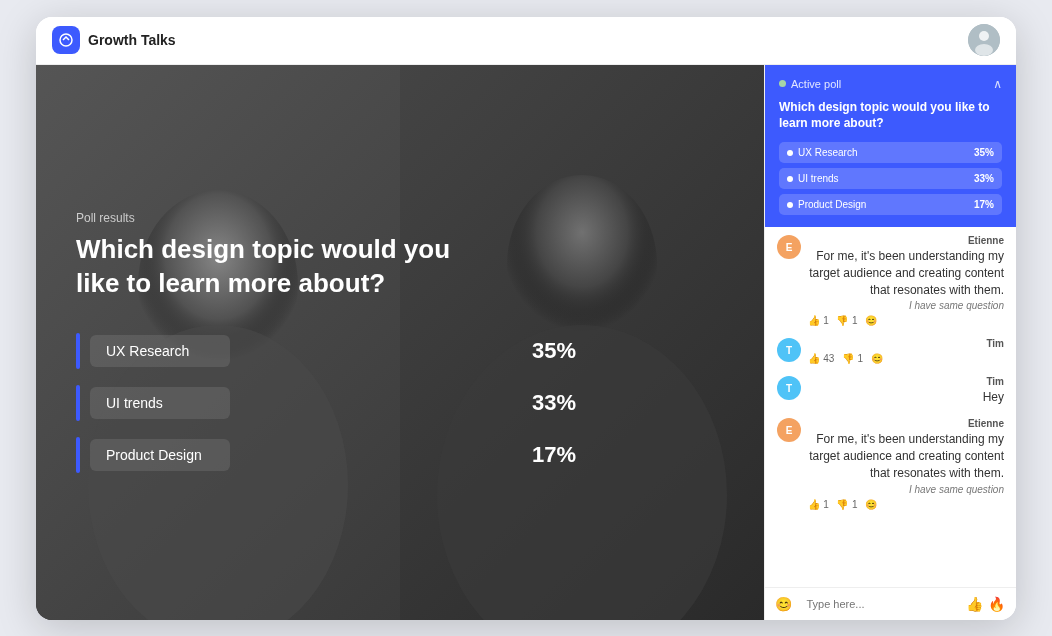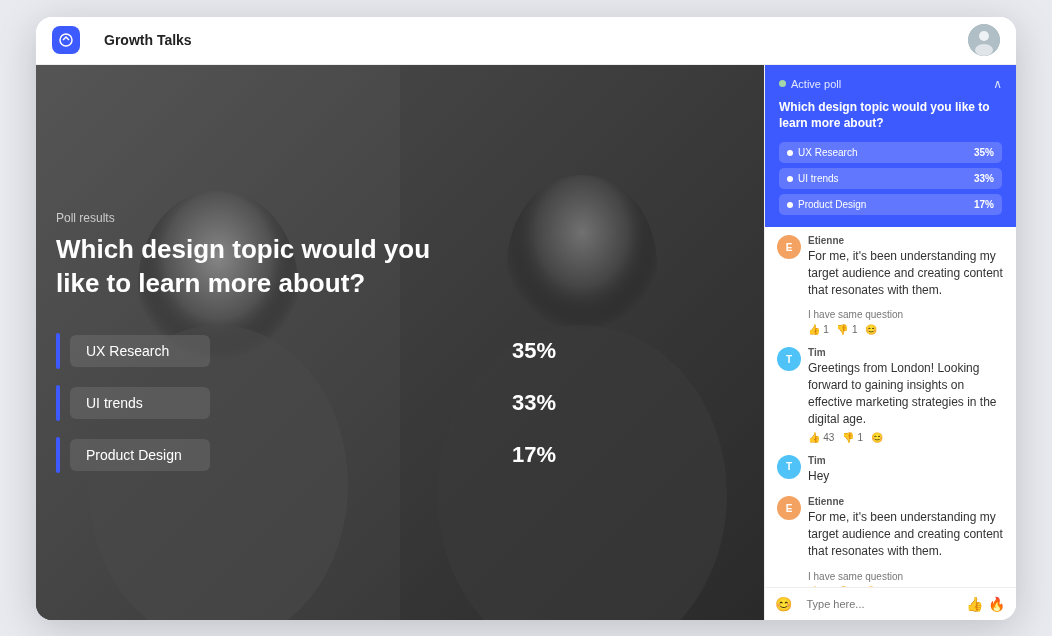--- a/index.html
+++ b/index.html
@@ -23,21 +23,21 @@
       align-items: center;
       justify-content: space-between;
       padding: 0 16px;
       height: 48px;
       background: #fff;
       border-bottom: 1px solid #eee;
     }
     .title-bar-left {
       display: flex;
       align-items: center;
-      gap: 24px;
+      gap: 8px;
     }
     .app-icon {
       width: 28px;
       height: 28px;
       background: #3d5afe;
       border-radius: 8px;
       display: flex;
       align-items: center;
       justify-content: center;
       color: #fff;
@@ -88,21 +88,21 @@
       position: relative;
       overflow: hidden;
     }
     
     .poll-overlay {
       position: absolute;
       top: 0; left: 0; right: 0; bottom: 0;
       display: flex;
       flex-direction: column;
       justify-content: center;
-      padding: 40px 20px;
+      padding: 40px 40px;
     }
     .poll-label {
       font-size: 12px;
       color: #ccc;
       margin-bottom: 8px;
       font-weight: 400;
     }
     .poll-question {
       font-size: 26px;
       font-weight: 700;
@@ -250,36 +250,38 @@
       flex-shrink: 0;
       display: flex;
       align-items: center;
       justify-content: center;
       font-size: 10px;
       font-weight: 600;
       color: #fff;
     }
     .chat-bubble {
       flex: 1;
+      text-align: right;
     }
     .chat-name {
       font-size: 10px;
       font-weight: 600;
       color: #555;
       margin-bottom: 2px;
     }
     .chat-text {
       font-size: 12px;
       color: #333;
       line-height: 1.4;
     }
     .chat-sub {
       font-size: 10px;
       color: #777;
-      margin-top: 11px;
+      margin-top: 2px;
+      font-style: italic;
     }
     .chat-reactions {
       display: flex;
       gap: 8px;
       margin-top: 4px;
       align-items: center;
     }
     .reaction {
       font-size: 10px;
       color: #666;
@@ -450,21 +452,20 @@
                 <span class="reaction">👍 1</span>
                 <span class="reaction">👎 1</span>
                 <span class="reaction">😊</span>
               </div>
     </div>
   </div>
           <div class="chat-message">
     <div class="chat-avatar" style="background:#4fc3f7">T</div>
     <div class="chat-bubble">
       <div class="chat-name">Tim</div>
-      <div class="chat-text">Greetings from London! Looking forward to gaining insights on effective marketing strategies in the digital age.</div>
 
       <div class="chat-reactions">
                 <span class="reaction">👍 43</span>
                 <span class="reaction">👎 1</span>
                 <span class="reaction">😊</span>
               </div>
     </div>
   </div>
           <div class="chat-message">
     <div class="chat-avatar" style="background:#4fc3f7">T</div>

